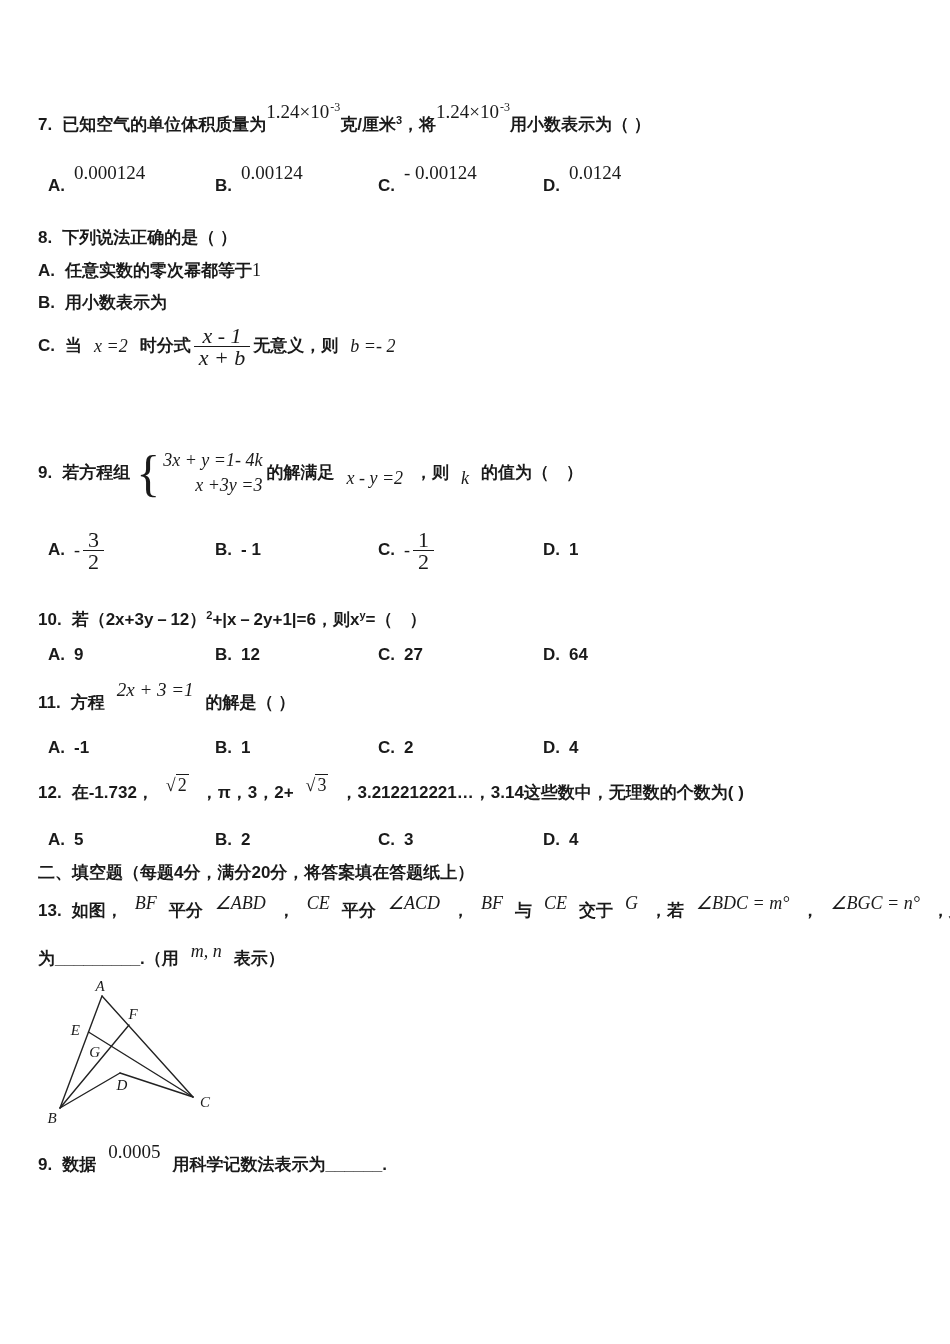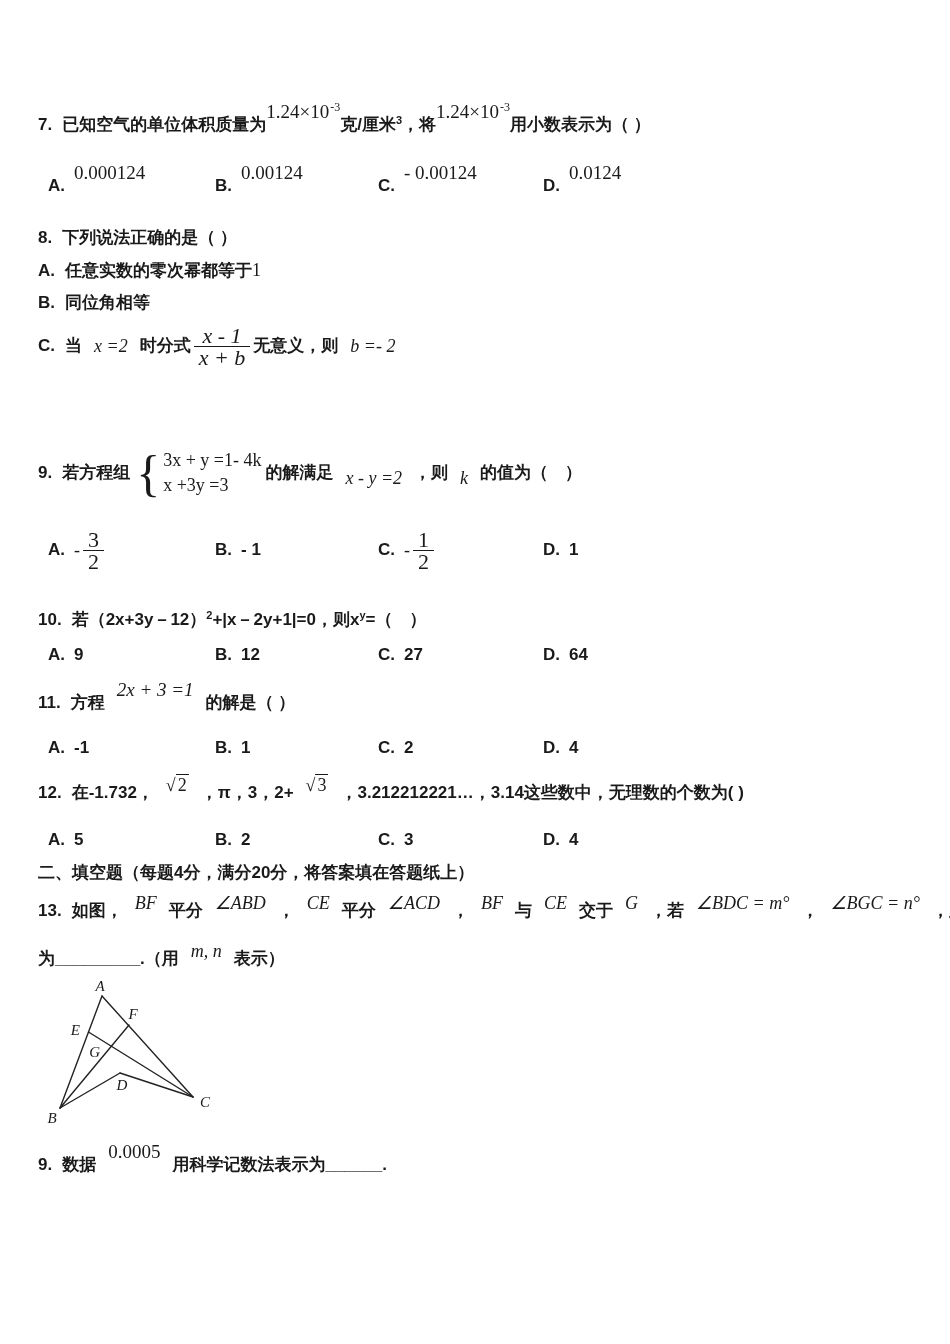--- a/index.html
+++ b/index.html
@@ -19,22 +19,22 @@
   .c1{left:48px}.c2{left:215px}.c3{left:378px}.c4{left:543px}
   .optL{margin-right:9px;font-weight:700;}
   .flexrow{display:flex;align-items:center;}
   .h46{height:46px}.h54{height:54px}
   .frac{display:inline-block;text-align:center;font-family:"Liberation Serif",serif;
         font-weight:400;font-size:22px;vertical-align:middle;margin:0 3px;}
   .ftop{display:block;padding:0 5px 1px;border-bottom:1.3px solid #1a1a1a;line-height:19px;}
   .fbot{display:block;padding:1px 5px 0;line-height:19px;text-align:right;}
   .brace{font-family:"Liberation Serif",serif;font-weight:400;font-size:50px;line-height:50px;margin:0 3px 0 6px;}
   .sys{display:inline-block;}
-  .sysline{display:block;font-family:"Liberation Serif",serif;font-weight:400;
-           font-size:18px;line-height:25px;}
+  .sysline{display:block;font-family:"Liberation Serif",serif;font-weight:400;font-style:italic;
+           font-size:18px;line-height:25px;text-align:right;}
   .sqrt{font-family:"Liberation Serif",serif;font-weight:400;font-size:18px;white-space:nowrap;}
   .rad{border-top:1.4px solid #1a1a1a;padding:0 2px;}
   .mx2{margin:0 12px;}
   .ml14{margin-left:4px;}
   .opt9{position:absolute;display:flex;align-items:center;height:56px;top:0;}
   .fig{position:absolute;left:30px;top:978px;}
   .figlabel{font-family:"Liberation Serif",serif;font-style:italic;font-size:15px;fill:#1a1a1a;}
 </style>
 </head>
 <body>
@@ -52,21 +52,21 @@
     <span class="opt c4"><span class="optL">D.</span><span class="math hi">0.0124</span></span>
   </div>
 
   <div class="row" style="top:227px">
     <span class="num">8.</span><span>下列说法正确的是（ ）</span>
   </div>
   <div class="row" style="top:259px">
     <span class="num">A.</span><span>任意实数的零次幂都等于</span><span class="math">1</span>
   </div>
   <div class="row" style="top:292px">
-    <span class="num">B.</span><span>同位角相等</span>
+    <span class="num">B.</span><span>用小数表示为</span>
   </div>
   <div class="row flexrow h46" style="top:323px">
     <span class="num">C.</span>
       <span>当</span>
       <span class="math it mx2">x =2</span>
       <span>时分式</span>
       <span class="frac">
         <span class="ftop it">x - 1</span>
         <span class="fbot it">x + b</span>
       </span>
@@ -110,21 +110,21 @@
           <span class="fbot">2</span>
         </span>
       </span>
     <span class="opt9 c4">
         <span class="optL">D.</span>
         <span>1</span>
       </span>
   </div>
 
   <div class="row" style="top:609px">
-    <span class="num">10.</span><span>若（2x+3y－12）</span><span class="csup">2</span><span>+|x－2y+1|=0，则x</span><span class="csup">y</span><span>=（　）</span>
+    <span class="num">10.</span><span>若（2x+3y－12）</span><span class="csup">2</span><span>+|x－2y+1|=6，则x</span><span class="csup">y</span><span>=（　）</span>
   </div>
   <div class="row optrow" style="top:644px">
     <span class="opt c1"><span class="optL">A.</span><span>9</span></span>
     <span class="opt c2"><span class="optL">B.</span><span>12</span></span>
     <span class="opt c3"><span class="optL">C.</span><span>27</span></span>
     <span class="opt c4"><span class="optL">D.</span><span>64</span></span>
   </div>
 
   <div class="row" style="top:691px">
     <span class="num">11.</span><span>方程</span><span class="math it hi mx2">2x + 3 =1</span><span>的解是（ ）</span>

